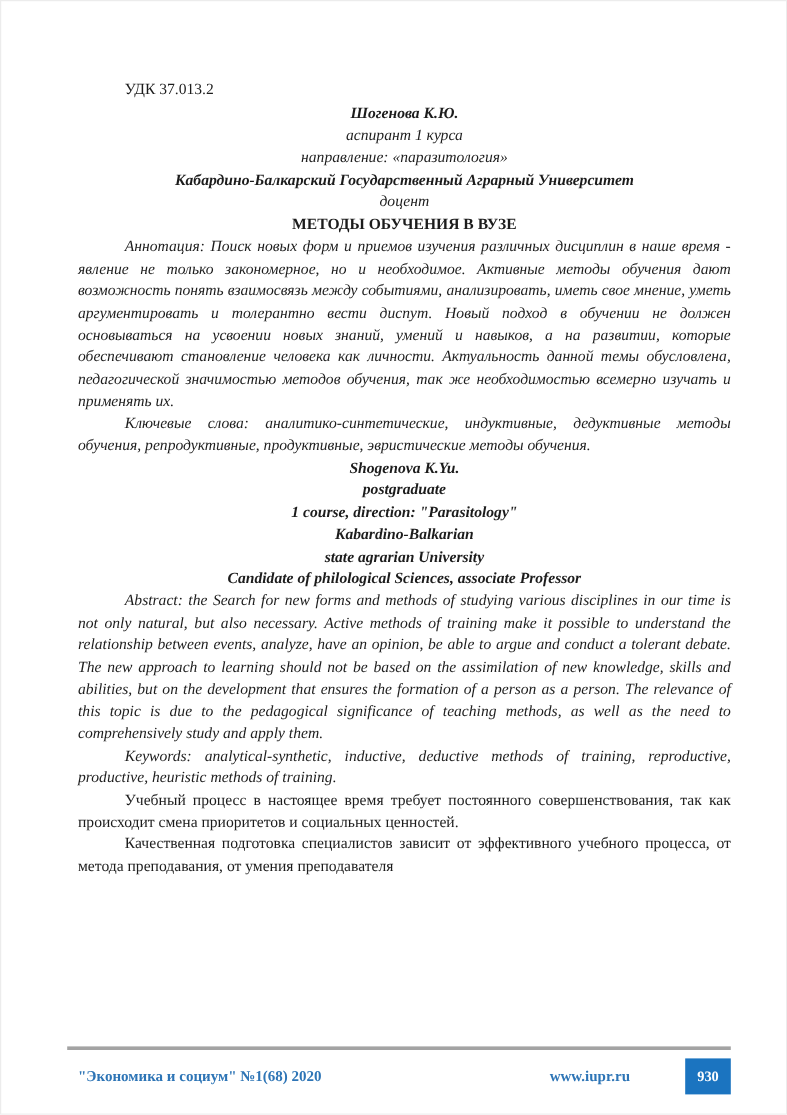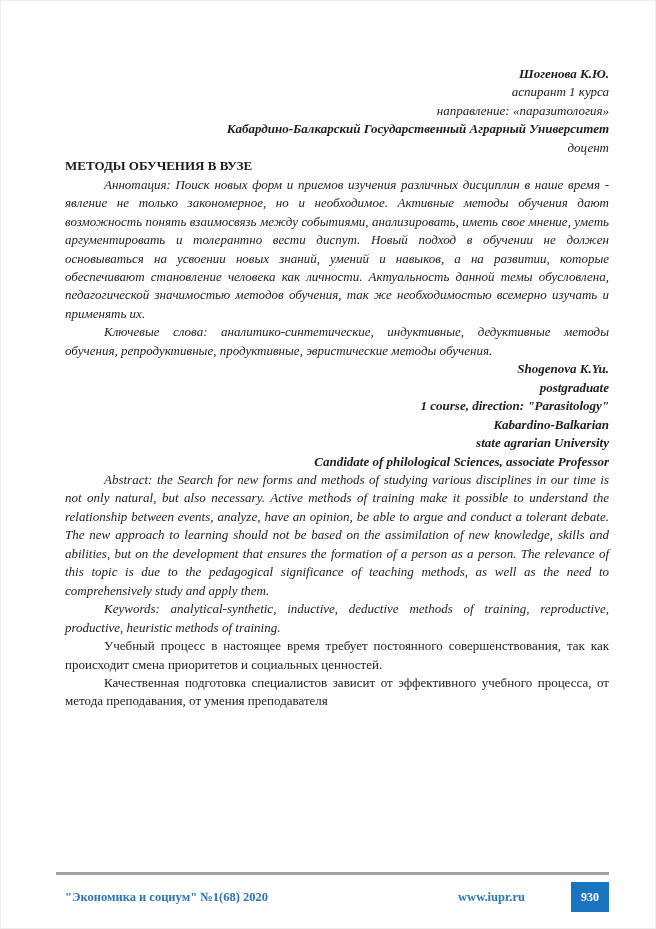--- a/index.html
+++ b/index.html
@@ -23,27 +23,28 @@
     line-height:1.42;
   }
 
   .udc {
     padding-left:39px;
     font-style:normal;
     margin-bottom:2px;
   }
 
   .author-block {
-    text-align:right;
+    text-align:center;
     font-style:italic;
   }
   .author-block .line { display:block; }
   .author-block .bold { font-weight:bold; }
 
   .center-title {
+    text-align:center;
     font-weight:bold;
     font-family:Liberation Serif, serif;
   }
 
   .abstract, .keywords {
     text-align:justify;
     font-style:italic;
     text-indent:39px;
   }
 
@@ -87,20 +88,21 @@
     font-weight:bold;
   }
 </style>
 </head>
 <body>
 
 <div class="page">
 
   <div class="content">
 
+    <p class="udc">УДК 37.013.2</p>
 
     <div class="author-block">
       <span class="line bold">Шогенова К.Ю.</span>
       <span class="line">аспирант 1 курса</span>
       <span class="line">направление: «паразитология»</span>
       <span class="line bold">Кабардино-Балкарский Государственный Аграрный Университет</span>
       <span class="line">доцент</span>
     </div>
 
     <p class="center-title">МЕТОДЫ ОБУЧЕНИЯ В ВУЗЕ</p>

